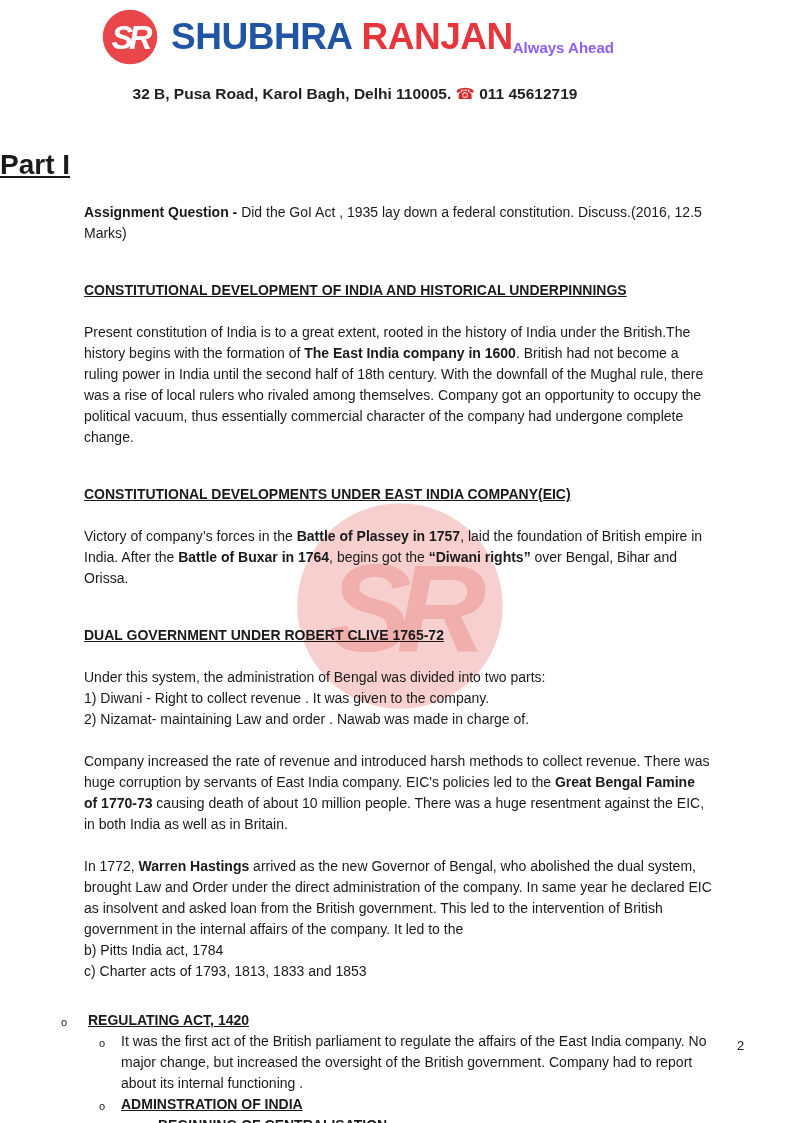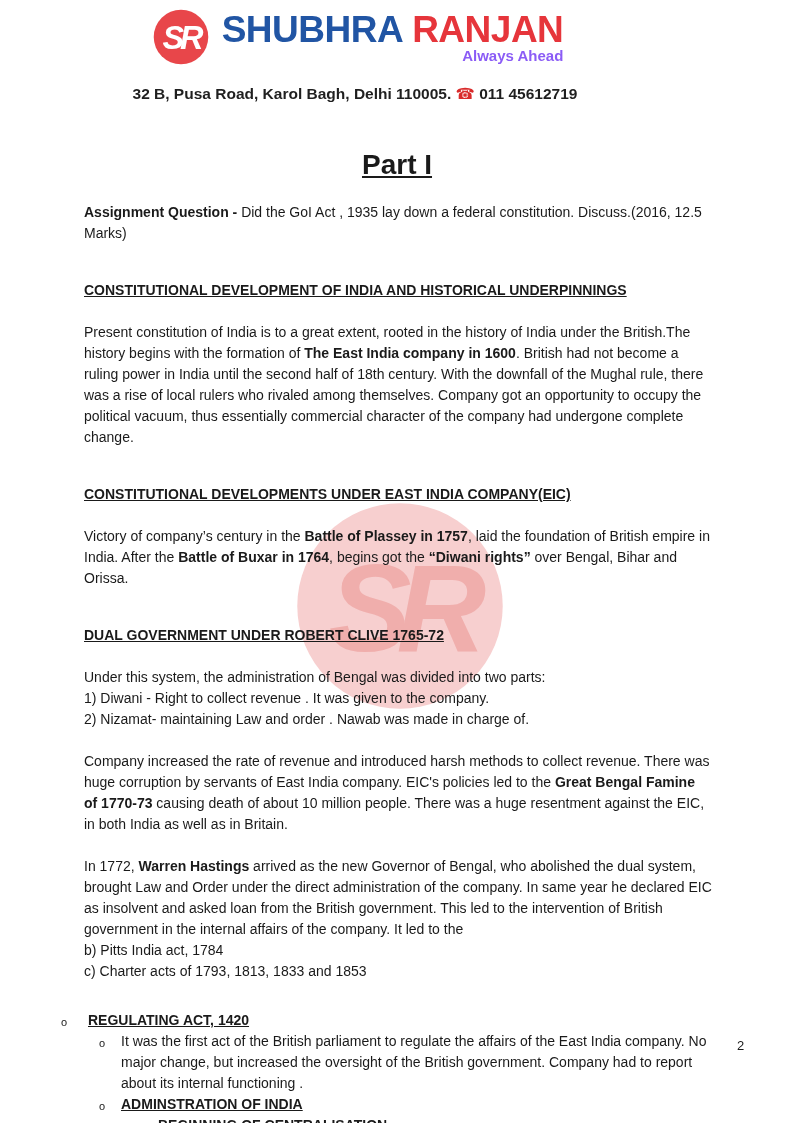--- a/index.html
+++ b/index.html
@@ -9,36 +9,36 @@
     position:relative;overflow:hidden;
   }
   
   .header{
     padding-top:8px;width:fit-content;margin:0 auto;
     transform:translateX(-42px);
     display:flex;flex-direction:column;align-items:center;
   }
   .brand-row{display:flex;align-items:center;gap:7px;}
   .logo-svg{width:68px;height:58px;flex:0 0 auto;}
-  .brand-col{display:flex;flex-direction:column;align-items:flex-end;}
+  .brand-col{display:flex;align-items:flex-end;}
   .brand-text{
     font-size:37px;font-weight:800;line-height:38px;letter-spacing:-0.5px;
     white-space:nowrap;
   }
   .brand-first{color:#2155a4;}
   .brand-second{color:#e6353b;margin-left:9px;}
   .tagline{color:#8b5cf6;font-weight:bold;font-size:15px;margin-top:-2px;}
   .address{
     font-weight:bold;font-size:15.5px;color:#1f1f1f;margin-top:19px;
     white-space:nowrap;
   }
   .phone-icon{color:#d92b2b;font-weight:normal;}
   
   .doc-title{
-    text-align:center;margin-top:46px;font-size:28px;font-weight:bold;
+    text-align:left;margin-top:46px;font-size:28px;font-weight:bold;
     text-decoration:underline;position:relative;z-index:1;
   }
   
   .watermark{
     position:absolute;left:293px;top:494px;width:214px;height:224px;
     z-index:0;pointer-events:none;
   }
   
   .doc-body{
     position:relative;z-index:1;
@@ -86,21 +86,21 @@
   <text x="50" y="71" text-anchor="middle" font-family="Liberation Sans, sans-serif" font-size="58" font-weight="bold" font-style="italic" letter-spacing="-7" fill="#f0aeac">SR</text>
 </svg>
 
 <div class="doc-title">Part I</div>
 
 <div class="doc-body">
     <div class="blk p"><span class="bold">Assignment Question - </span><span>Did the GoI Act , 1935 lay down a federal constitution. Discuss.(2016, 12.5 Marks)</span></div>
     <div class="blk h">CONSTITUTIONAL DEVELOPMENT OF INDIA AND HISTORICAL UNDERPINNINGS</div>
     <div class="blk p"><span>Present constitution of India is to a great extent, rooted in the history of India under the British.The history begins with the formation of </span><span class="bold">The East India company in 1600</span><span>. British had not become a ruling power in India until the second half of 18th century. With the downfall of the Mughal rule, there was a rise of local rulers who rivaled among themselves. Company got an opportunity to occupy the political vacuum, thus essentially commercial character of the company had undergone complete change.</span></div>
     <div class="blk h">CONSTITUTIONAL DEVELOPMENTS UNDER EAST INDIA COMPANY(EIC)</div>
-    <div class="blk p"><span>Victory of company’s century in the </span><span class="bold">Battle of Plassey in 1757</span><span>, laid the foundation of British empire in India. After the </span><span class="bold">Battle of Buxar in 1764</span><span>, begins got the </span><span class="bold">“Diwani rights”</span><span> over Bengal, Bihar and Orissa.</span></div>
+    <div class="blk p"><span>Victory of company’s forces in the </span><span class="bold">Battle of Plassey in 1757</span><span>, laid the foundation of British empire in India. After the </span><span class="bold">Battle of Buxar in 1764</span><span>, begins got the </span><span class="bold">“Diwani rights”</span><span> over Bengal, Bihar and Orissa.</span></div>
     <div class="blk h">DUAL GOVERNMENT UNDER ROBERT CLIVE 1765-72</div>
     <div class="blk p"><span>Under this system, the administration of Bengal was divided into two parts:</span></div>
     <div class="blk line"><span>1) Diwani - Right to collect revenue . It was given to the company.</span></div>
     <div class="blk line"><span>2) Nizamat- maintaining Law and order . Nawab was made in charge of.</span></div>
     <div class="blk p"><span>Company increased the rate of revenue and introduced harsh methods to collect revenue. There was huge corruption by servants of East India company. EIC's policies led to the </span><span class="bold">Great Bengal Famine of 1770-73</span><span> causing death of about 10 million people. There was a huge resentment against the EIC, in both India as well as in Britain.</span></div>
     <div class="blk p"><span>In 1772, </span><span class="bold">Warren Hastings</span><span> arrived as the new Governor of Bengal, who abolished the dual system, brought Law and Order under the direct administration of the company. In same year he declared EIC as insolvent and asked loan from the British government. This led to the intervention of British government in the internal affairs of the company. It led to the</span></div>
     <div class="blk line"><span>b) Pitts India act, 1784</span></div>
     <div class="blk line"><span>c) Charter acts of 1793, 1813, 1833 and 1853</span></div>
     <div class="blk b1"><span class="marker">o</span><span class="hu"><span class="bold">REGULATING ACT, 1420</span></span></div>
     <div class="blk b2"><span class="marker">o</span><span>It was the first act of the British parliament to regulate the affairs of the East India company. No major change, but increased the oversight of the British government. Company had to report about its internal functioning .</span></div>

